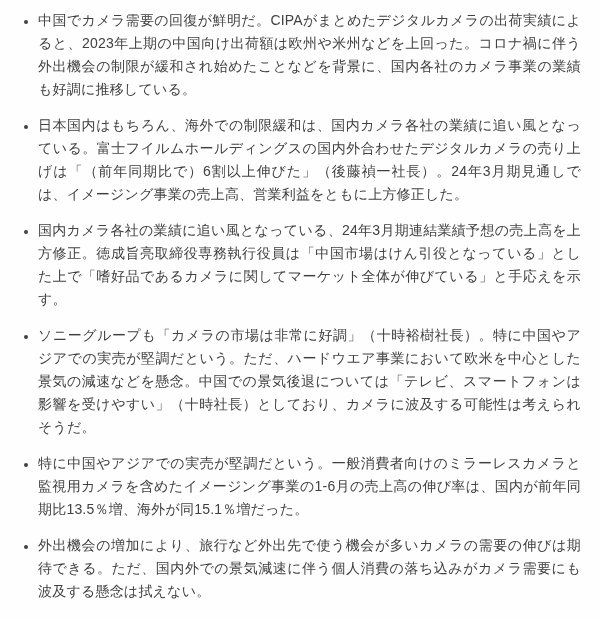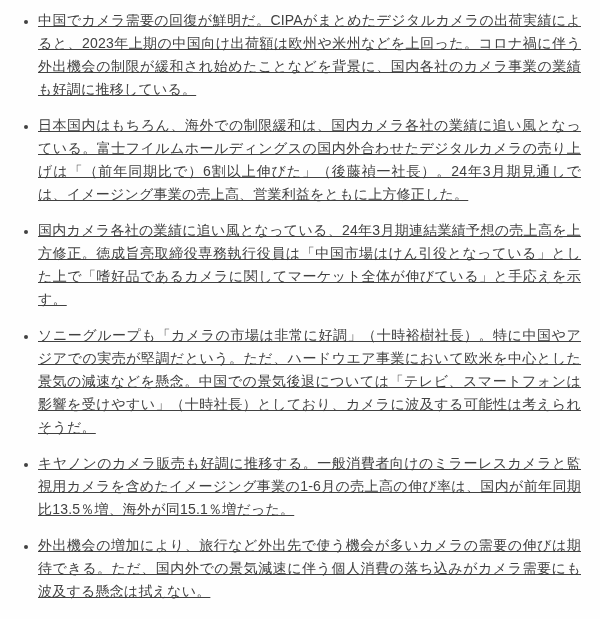--- a/index.html
+++ b/index.html
@@ -26,35 +26,34 @@
     list-style: disc outside;
   }
   ul.bullet-list > li {
     font-size: 14px;
     line-height: 23px;
     letter-spacing: 0.2px;
     text-align: justify;
     text-justify: inter-ideograph;
     margin: 0 0 13px 0;
     color: #414141;
-    text-decoration: underline;
   }
   ul.bullet-list > li::marker {
     color: #414141;
     font-size: 12px;
   }
   ul.bullet-list > li:last-child {
     margin-bottom: 12px;
   }
 </style>
 </head>
 <body>
 
 <div class="doc">
   <ul class="bullet-list">
     <li>中国でカメラ需要の回復が鮮明だ。CIPAがまとめたデジタルカメラの出荷実績によると、2023年上期の中国向け出荷額は欧州や米州などを上回った。コロナ禍に伴う外出機会の制限が緩和され始めたことなどを背景に、国内各社のカメラ事業の業績も好調に推移している。</li>
     <li>日本国内はもちろん、海外での制限緩和は、国内カメラ各社の業績に追い風となっている。富士フイルムホールディングスの国内外合わせたデジタルカメラの売り上げは「（前年同期比で）6割以上伸びた」（後藤禎一社長）。24年3月期見通しでは、イメージング事業の売上高、営業利益をともに上方修正した。</li>
     <li>国内カメラ各社の業績に追い風となっている、24年3月期連結業績予想の売上高を上方修正。徳成旨亮取締役専務執行役員は「中国市場はけん引役となっている」とした上で「嗜好品であるカメラに関してマーケット全体が伸びている」と手応えを示す。</li>
     <li>ソニーグループも「カメラの市場は非常に好調」（十時裕樹社長）。特に中国やアジアでの実売が堅調だという。ただ、ハードウエア事業において欧米を中心とした景気の減速などを懸念。中国での景気後退については「テレビ、スマートフォンは影響を受けやすい」（十時社長）としており、カメラに波及する可能性は考えられそうだ。</li>
-    <li>キヤノンのカメラ販売も好調に推移する。一般消費者向けのミラーレスカメラと監視用カメラを含めたイメージング事業の1-6月の売上高の伸び率は、国内が前年同期比13.5％増、海外が同15.1％増だった。</li>
+    <li>特に中国やアジアでの実売が堅調だという。一般消費者向けのミラーレスカメラと監視用カメラを含めたイメージング事業の1-6月の売上高の伸び率は、国内が前年同期比13.5％増、海外が同15.1％増だった。</li>
     <li>外出機会の増加により、旅行など外出先で使う機会が多いカメラの需要の伸びは期待できる。ただ、国内外での景気減速に伴う個人消費の落ち込みがカメラ需要にも波及する懸念は拭えない。</li>
   </ul>
 </div>
 
 </body></html>

